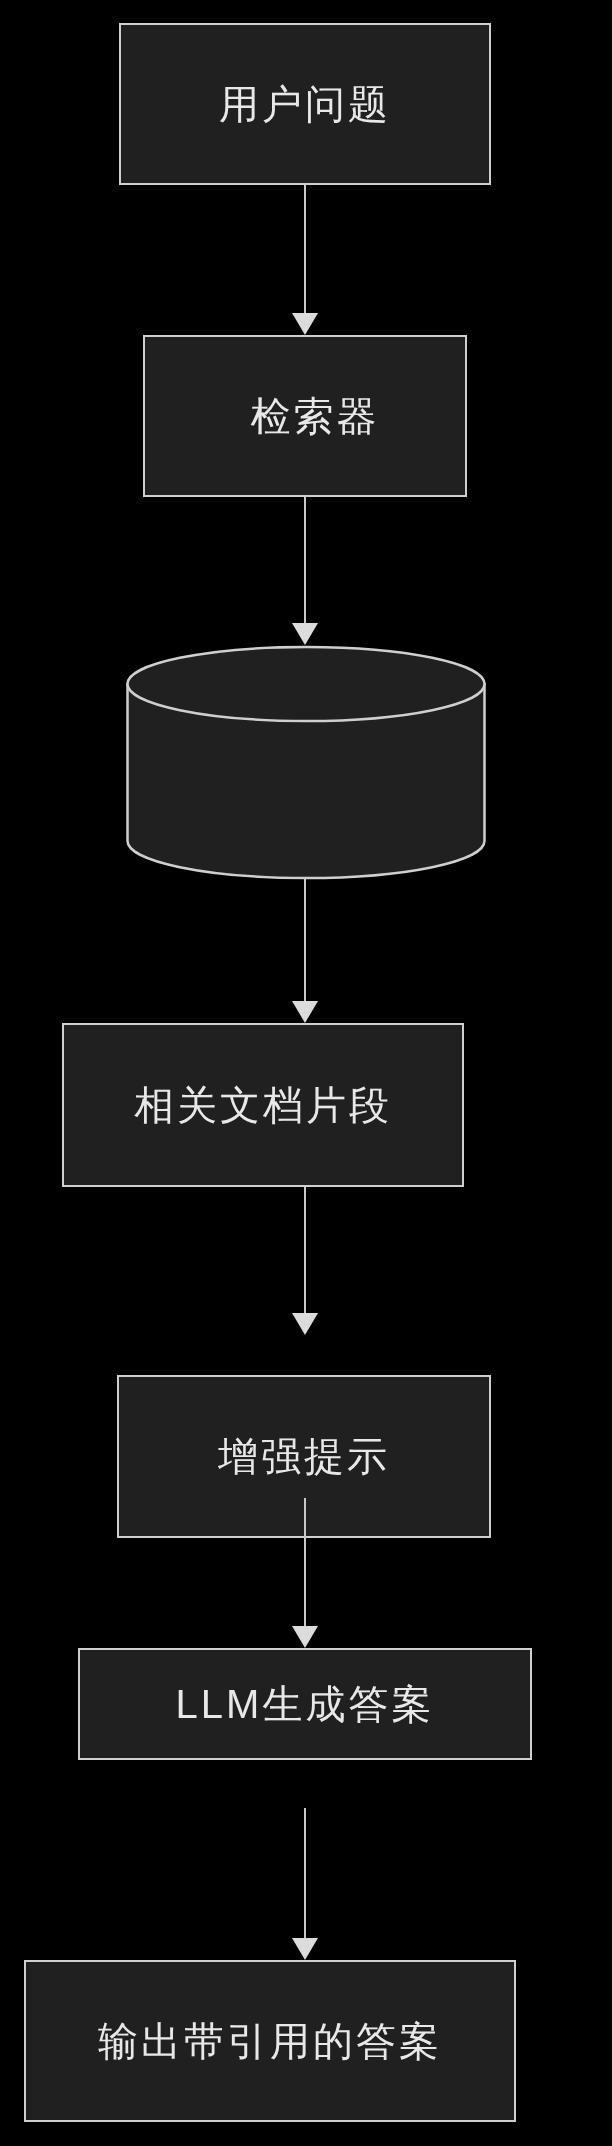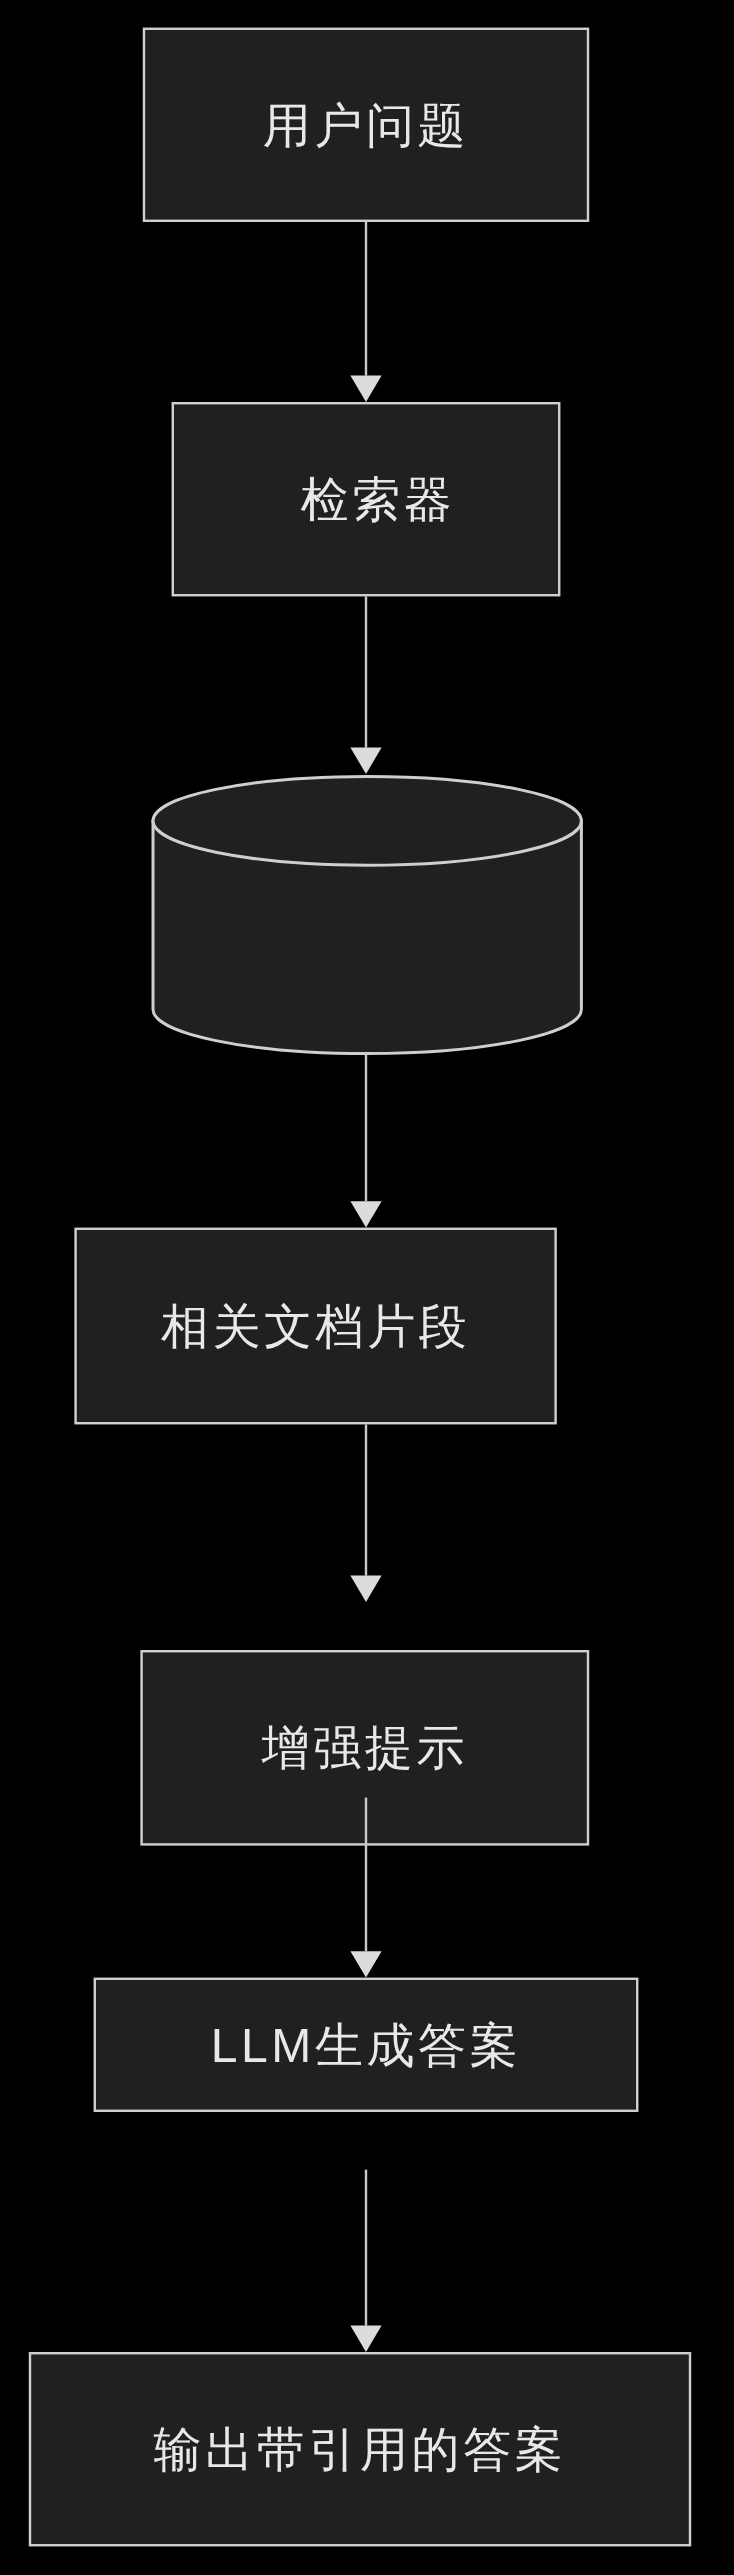--- a/index.html
+++ b/index.html
@@ -42,21 +42,21 @@
     white-space: nowrap;
     text-align: center;
   }
   
   .n1 { left: 119px; top: 23px;   width: 372px; height: 162px; }
   .n2 { left: 143px; top: 335px;  width: 324px; height: 162px; padding-left: 20px; }
   .n3 { left: 125px; top: 645px;  width: 362px; height: 235px; }
   .n4 { left: 62px;  top: 1023px; width: 402px; height: 164px; }
   .n5 { left: 117px; top: 1335px; width: 374px; height: 163px; margin-top: 40px; }
   .n6 { left: 78px;  top: 1648px; width: 454px; height: 112px; }
-  .n7 { left: 24px;  top: 1960px; width: 552px; height: 162px; }
+  .n7 { left: 24px;  top: 1960px; width: 492px; height: 162px; }
 
   
   .node.cyl { background: transparent; border: none; }
   .cyl svg { position: absolute; left: 0; top: 0; width: 100%; height: 100%; }
   .cyl-body { fill: var(--node-fill); stroke: var(--node-border); stroke-width: 2.5; }
   .cyl-top  { fill: var(--node-fill); stroke: var(--node-border); stroke-width: 2.5; }
   .cyl .label { position: absolute; left: 0; right: 0; top: 122px; }
 
   
   .arrow {

